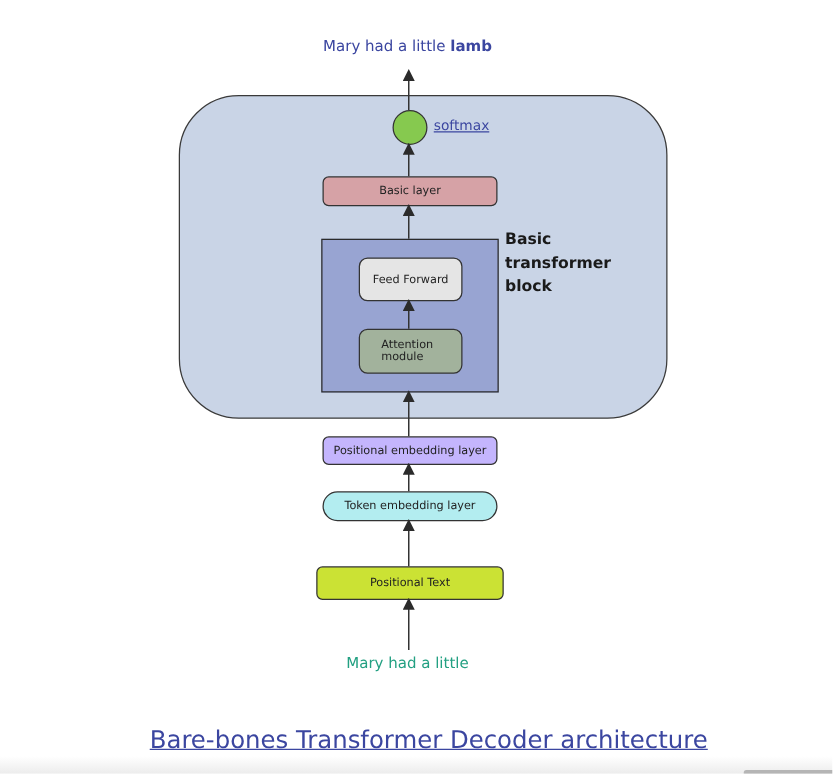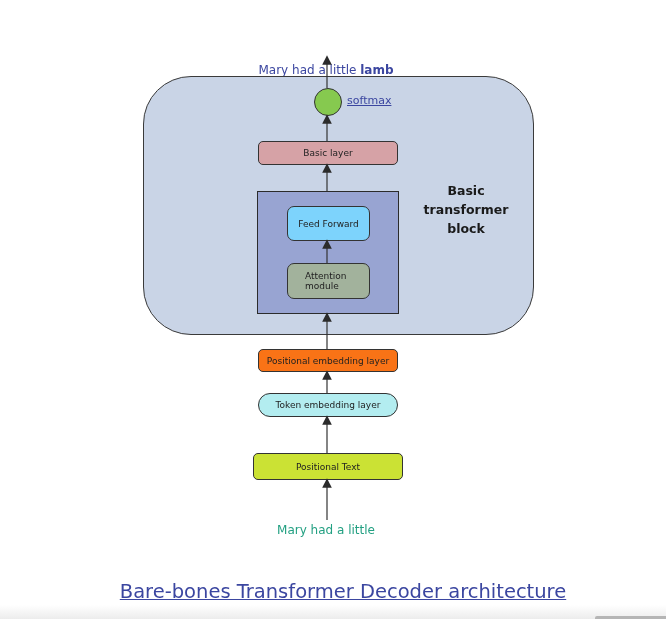--- a/index.html
+++ b/index.html
@@ -2,48 +2,48 @@
 <html><head>
 <meta charset="utf-8">
 <style>
   html, body { margin:0; padding:0; }
   body {
     width:666px; height:619px; position:relative; overflow:hidden;
     background:#ffffff;
     font-family:"DejaVu Sans", "Liberation Sans", sans-serif;
   }
   .abs { position:absolute; }
-  .output-text { left:0; width:652px; top:30px; text-align:center; font-size:12px; color:#3b46a0;margin-top:33px; }
+  .output-text { left:0; width:652px; top:30px; text-align:center; font-size:12px; color:#3b46a0; }
   .output-text b { font-weight:bold; }
   .container {
     left:143px; top:76px; width:391px; height:259px;
     background:#c9d4e6; border:1.5px solid #3a3a3a; border-radius:48px; box-sizing:border-box;
   }
   .block-label {
-    left:404px; top:181px; width:124px; text-align:center;
+    left:404px; top:181px; width:124px; text-align:left;
     font-weight:bold; font-size:12.5px; line-height:19px; color:#1a1a1a;
   }
   .inner-block {
     left:257px; top:191px; width:142px; height:123px;
     background:#98a4d2; border:1.5px solid #2b2b2b; box-sizing:border-box;
   }
   .box {
     display:flex; align-items:center; justify-content:center;
     border:1.2px solid #333; border-radius:5px; box-sizing:border-box;
     font-size:9px; color:#222;
   }
   .softmax-circle {
     left:314px; top:88px; width:28px; height:28px; border-radius:50%;
     background:#86c94f; border:1.2px solid #333; box-sizing:border-box;
   }
   .softmax-link { left:347px; top:94px; font-size:11px; color:#3b46a0; text-decoration:underline; }
   .output-layer { left:258px; top:141px; width:140px; height:24px; background:#d6a2a6; }
-  .feed-forward { left:287px; top:206px; width:83px; height:35px; background:#7dd3fc; border-radius:7px; }
+  .feed-forward { left:287px; top:206px; width:83px; height:35px; background:#e5e5e5; border-radius:7px; }
   .attention { left:287px; top:263px; width:83px; height:36px; background:#a2b29c; border-radius:7px;padding-left:17px; }
-  .positional { left:258px; top:349px; width:140px; height:23px; background:#f97316; }
+  .positional { left:258px; top:349px; width:140px; height:23px; background:#c4b5fd; }
   .token { left:258px; top:393px; width:140px; height:24px; background:#b3edf0;border-radius:12px; }
   .tokenized { left:253px; top:453px; width:150px; height:27px; background:#cbe234; }
   .input-text { left:0; width:652px; top:523px; text-align:center; font-size:12px; color:#23a082; }
   .caption {
     left:0; width:686px; top:580px; text-align:center; font-size:19.5px; color:#3b46a0; text-decoration:underline;
   }
   .bottom-fade {
     left:0; top:605px; width:666px; height:14px;
     background:linear-gradient(#ffffff, #ececec);
   }

